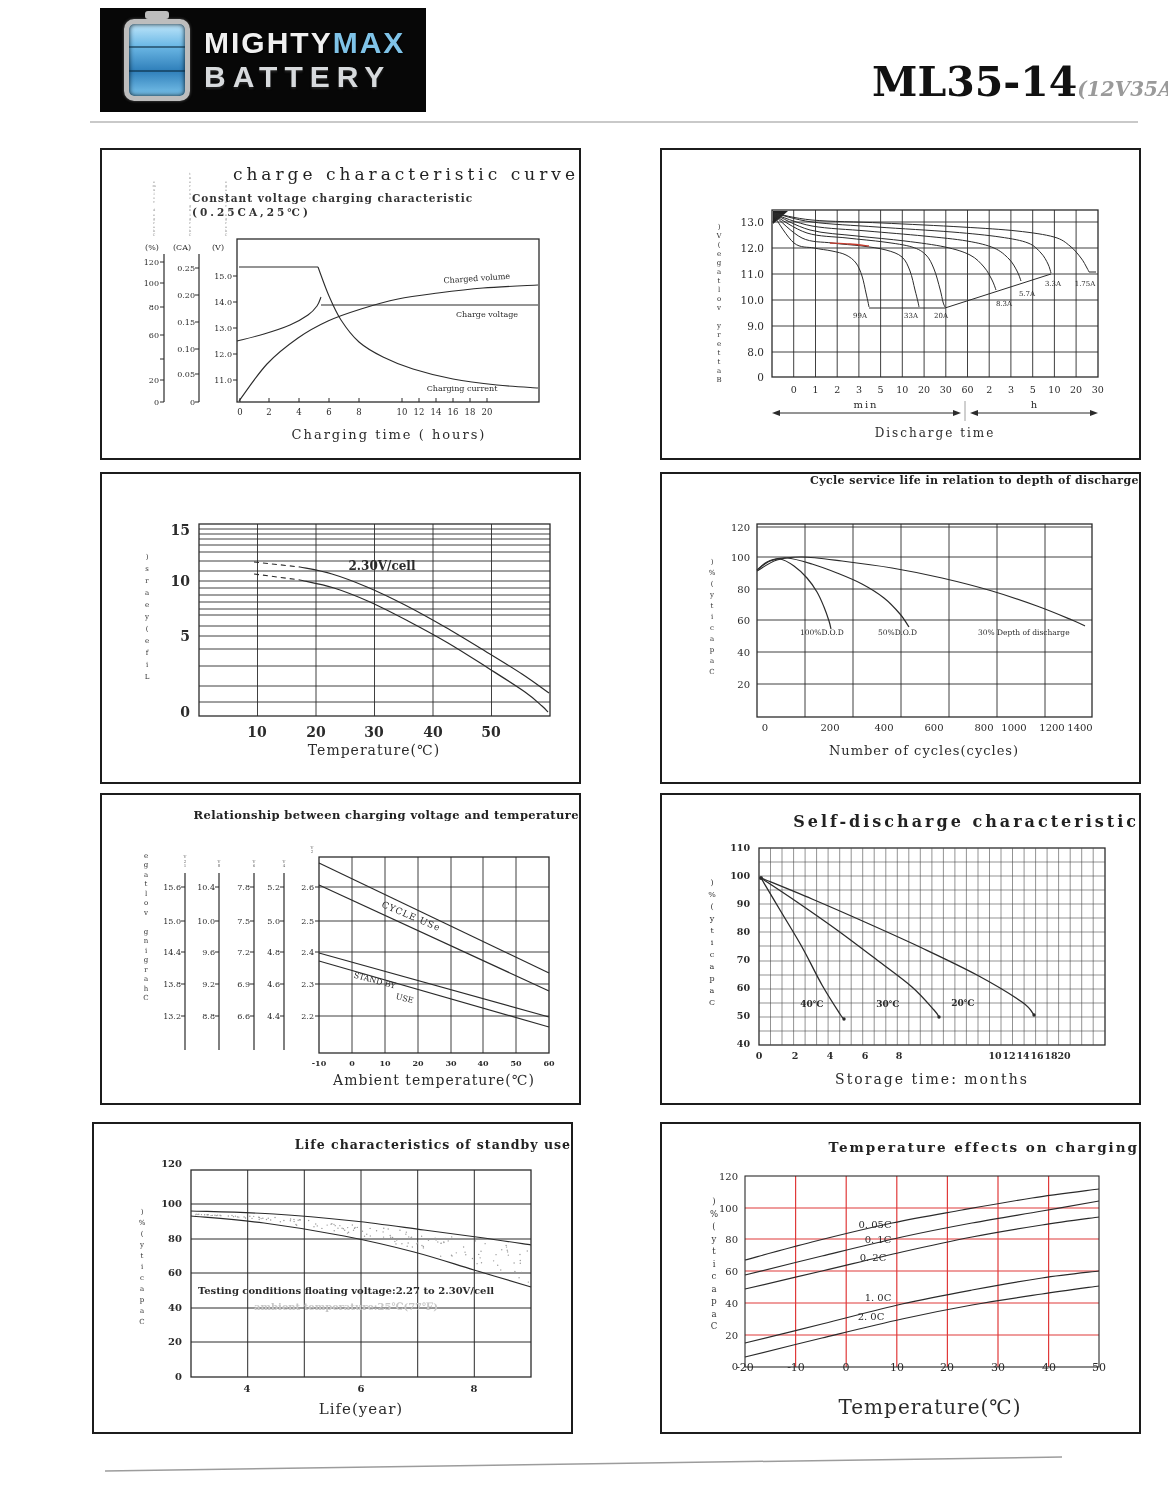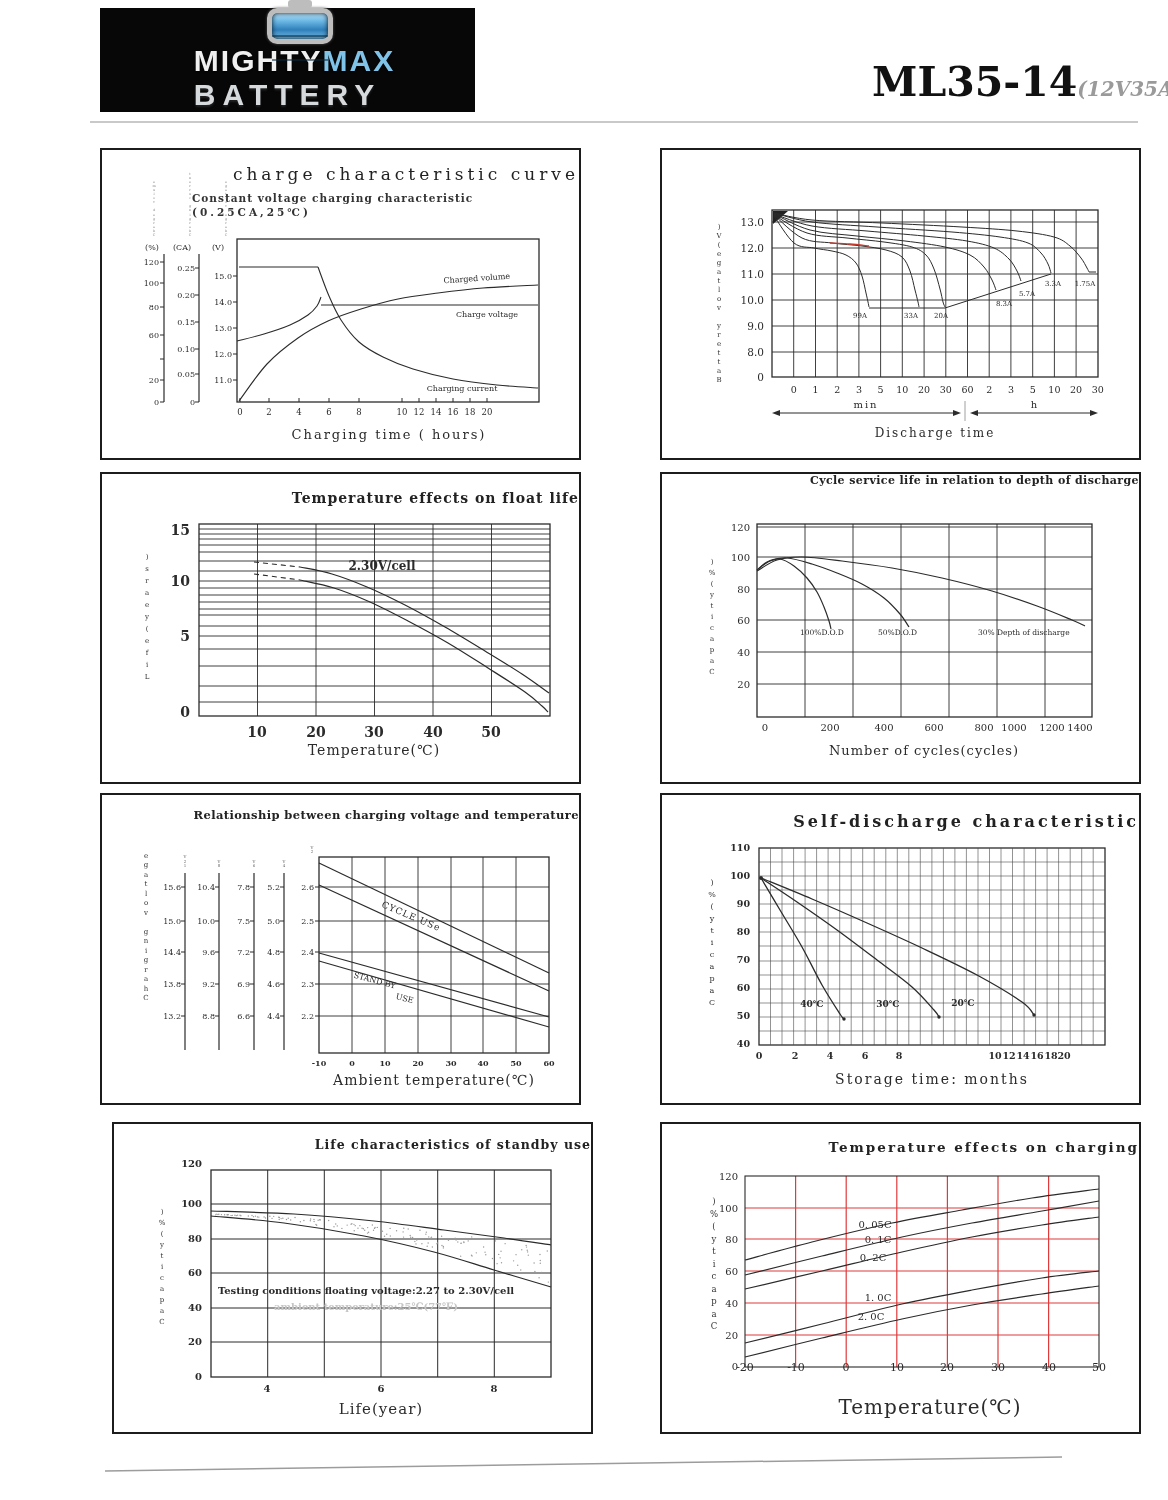--- a/index.html
+++ b/index.html
@@ -1,39 +1,39 @@
 <!DOCTYPE html>
 <html><head>
 <meta charset="utf-8">
 <style>
   html,body{margin:0;padding:0;background:#e8e8e8;}
   .page{position:relative;width:1168px;height:1500px;background:#ffffff;overflow:hidden;
         font-family:"DejaVu Serif","Liberation Serif",serif;}
   
-  .logo{position:absolute;left:100px;top:8px;width:375px;height:104px;background:#070707;
-        display:flex;align-items:center;flex-direction:column;}
+  .logo{position:absolute;left:100px;top:8px;width:326px;height:104px;background:#070707;
+        display:flex;align-items:center;}
   .batt{position:relative;width:56px;height:72px;margin-left:24px;border:5px solid #bdbdbd;border-radius:10px;
         background:linear-gradient(180deg,#bfe6fa 0%,#6db9e6 30%,#2f7fba 65%,#79c2ea 100%);
         box-shadow:inset 0 0 5px #03131f,0 0 3px #555;}
   .batt-cap{position:absolute;top:-13px;left:16px;width:24px;height:8px;background:#bdbdbd;border-radius:3px;}
   .batt-line{position:absolute;left:0;width:100%;height:2px;background:rgba(10,40,60,.55);}
   .brand{margin-left:14px;font-family:"Liberation Sans",sans-serif;font-weight:bold;line-height:34px;}
   .brand .l1{font-size:30px;letter-spacing:2px;color:#f0f0f0;text-shadow:0 1px 2px #000;}
   .brand .l1 .max{color:#7fc3e8;}
   .brand .l2{font-size:30px;letter-spacing:7px;color:#d7dadd;text-shadow:0 2px 2px #222;}
   .model{position:absolute;left:872px;top:58px;white-space:nowrap;}
   .model .num{font-size:41px;font-weight:bold;color:#111;}
   .model .spec{font-size:20px;font-style:italic;color:#9a9a9a;font-weight:bold;}
   .hrule{position:absolute;left:90px;top:121px;width:1048px;height:2px;background:#c9c9c9;}
   
   .panel{position:absolute;width:477px;height:308px;border:2px solid #1c1c1c;background:#fff;}
   .p1{left:100px;top:148px}.p2{left:660px;top:148px}
   .p3{left:100px;top:472px}.p4{left:660px;top:472px}
   .p5{left:100px;top:793px}.p6{left:660px;top:793px}
-  .p7{left:112px;top:1122px}.p8{left:660px;top:1122px}
+  .p7{left:92px;top:1122px}.p8{left:660px;top:1122px}
   .panel h3{position:absolute;left:0;right:0;margin:0;text-align:right;color:#222;font-weight:600;}
   .p1 h3{top:14px;font-size:17px;letter-spacing:4px;font-weight:500;}
   .p2 h3{top:20px;font-size:16px;letter-spacing:2px;}
   .p3 h3{top:16px;font-size:14px;letter-spacing:1px;font-weight:bold;}
   .p4 h3{top:0;font-size:11px;letter-spacing:.4px;font-weight:bold;padding-left:44px;}
   .p5 h3{top:13px;font-size:11.5px;letter-spacing:.4px;font-weight:bold;}
   .p6 h3{top:17px;font-size:16px;letter-spacing:3px;}
   .p7 h3{top:13px;font-size:12.5px;letter-spacing:1px;font-weight:bold;}
   .p8 h3{top:15px;font-size:13.5px;letter-spacing:2px;}
   .sub{position:absolute;left:90px;right:8px;text-align:left;font-weight:bold;color:#333;}
@@ -278,21 +278,20 @@
         <path d="M308,263 l8,-3 l0,6 Z" fill="#2b2b2b"></path>
         <path d="M436,263 l-8,-3 l0,6 Z" fill="#2b2b2b"></path>
         <line x1="303" y1="251" x2="303" y2="271" stroke="#888" stroke-width="0.8"></line>
         <text x="204" y="258" fill="#2b2b2b" font-size="10" text-anchor="middle" font-family="DejaVu Serif, Liberation Serif, serif" font-weight="normal" font-style="normal" letter-spacing="2">min</text>
         <text x="372" y="258" fill="#2b2b2b" font-size="10" text-anchor="middle" font-family="DejaVu Serif, Liberation Serif, serif" font-weight="normal" font-style="normal" letter-spacing="0">h</text>
         <text x="273" y="287" fill="#2b2b2b" font-size="12" text-anchor="middle" font-family="DejaVu Serif, Liberation Serif, serif" font-weight="normal" font-style="normal" letter-spacing="2">Discharge time</text>
       </svg>
   </section>
 
   <section class="panel p3">
-    <h3>Temperature effects on float life</h3>
     <svg class="cnv" viewBox="0 0 477 308">
         <rect x="97" y="50" width="351" height="192" fill="none" stroke="#2b2b2b" stroke-width="1.3"></rect>
         <line x1="155.5" y1="50" x2="155.5" y2="242" stroke="#2b2b2b" stroke-width="0.9"></line>
         <line x1="214" y1="50" x2="214" y2="242" stroke="#2b2b2b" stroke-width="0.9"></line>
         <line x1="272.5" y1="50" x2="272.5" y2="242" stroke="#2b2b2b" stroke-width="0.9"></line>
         <line x1="331" y1="50" x2="331" y2="242" stroke="#2b2b2b" stroke-width="0.9"></line>
         <line x1="389.5" y1="50" x2="389.5" y2="242" stroke="#2b2b2b" stroke-width="0.9"></line>
         <line x1="97" y1="55" x2="448" y2="55" stroke="#2b2b2b" stroke-width="0.9"></line>
         <line x1="97" y1="60" x2="448" y2="60" stroke="#2b2b2b" stroke-width="0.9"></line>
         <line x1="97" y1="65" x2="448" y2="65" stroke="#2b2b2b" stroke-width="0.9"></line>

